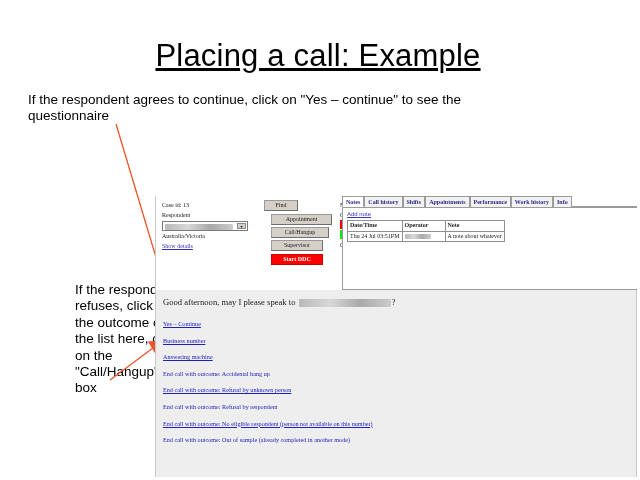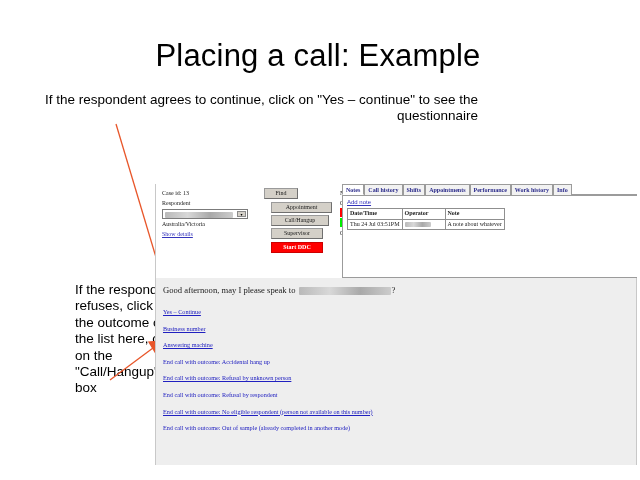--- a/index.html
+++ b/index.html
@@ -22,32 +22,32 @@
     position: absolute;
     left: 0;
     top: 38px;
     width: 636px;
     text-align: center;
     font-size: 31px;
     font-weight: 400;
     letter-spacing: 0.2px;
     color: #000000;
     white-space: nowrap;
+    text-decoration: underline;
   }
 
   
   .note-top {
     position: absolute;
     left: 28px;
     top: 92px;
     width: 450px;
     font-size: 13.5px;
     line-height: 16px;
     color: #000000;
-    text-align: right;
   }
   .note-left {
     position: absolute;
     left: 28px;
     top: 282px;
     width: 106px;
     font-size: 13.5px;
     line-height: 16.4px;
     color: #000000;
     margin-left: 47px;
@@ -60,21 +60,21 @@
     top: 0;
     width: 640px;
     height: 480px;
     pointer-events: none;
   }
 
   
   .app-shot {
     position: absolute;
     left: 155px;
-    top: 184px;
+    top: 196px;
     width: 482px;
     height: 281px;
     background: #ffffff;
     overflow: hidden;
   }
 
   
   .app-top {
     position: relative;
     height: 94px;

